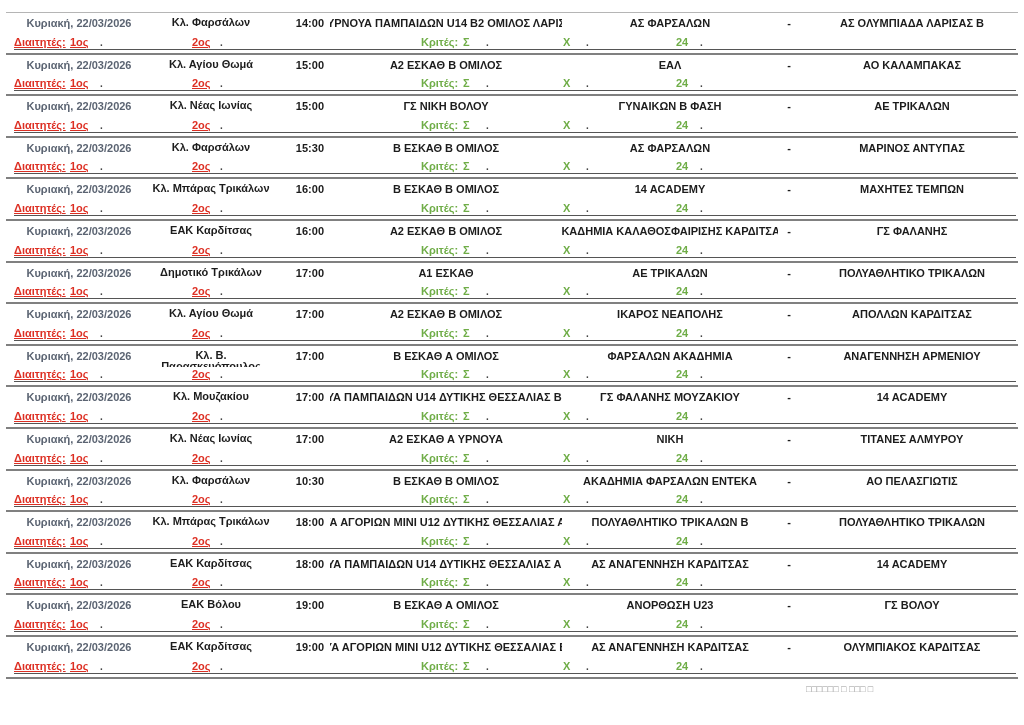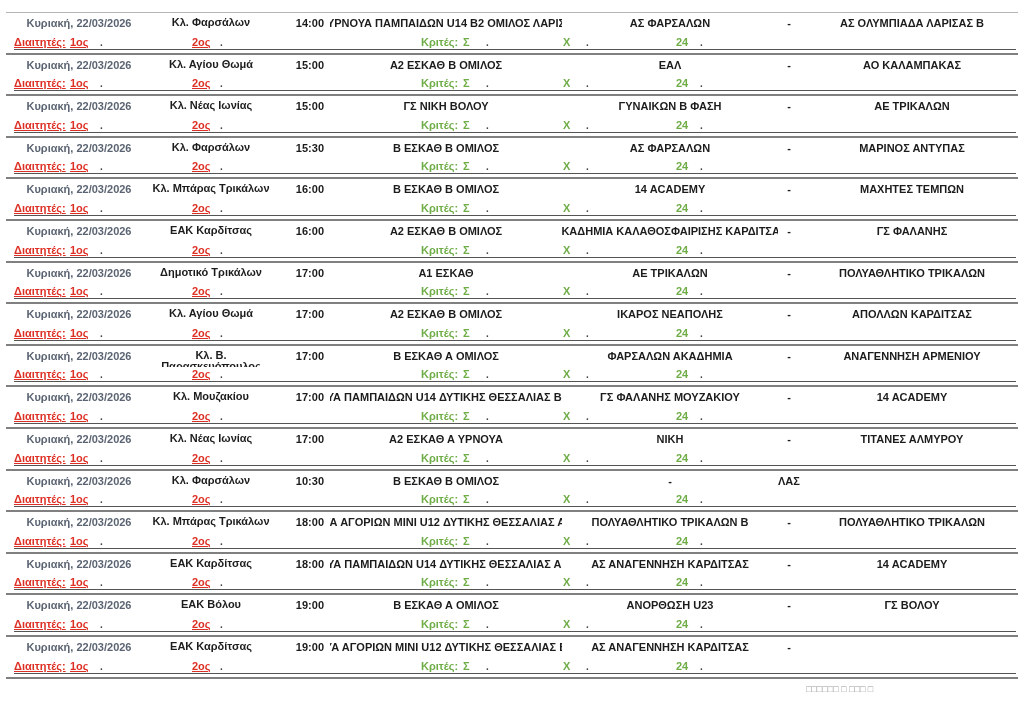--- a/index.html
+++ b/index.html
@@ -354,20 +354,21 @@
     </div>
   </div>
 
   <div class="row">
     <div class="l1">
       <div class="cell date">Κυριακή, 22/03/2026</div>
       <div class="cell venue">Κλ. Φαρσάλων</div>
       <div class="cell time">10:30</div>
       <div class="cell"></div>
       <div class="cell comp">Β ΕΣΚΑΘ Β ΟΜΙΛΟΣ</div>
+      <div class="cell home">ΑΚΑΔΗΜΙΑ ΦΑΡΣΑΛΩΝ ΕΝΤΕΚΑ</div>
       <div class="cell dash">-</div>
       <div class="cell away">ΑΟ ΠΕΛΑΣΓΙΩΤΙΣ</div>
     </div>
     <div class="l2">
       <span class="fill-line"></span>
       <span class="lbl red" style="left:8px">Διαιτητές:</span>
       <span class="lbl red" style="left:64px">1ος</span>
       <span class="dot" style="left:94px">.</span>
       <span class="lbl red" style="left:186px">2ος</span>
       <span class="dot" style="left:214px">.</span>
@@ -467,20 +468,21 @@
 
   <div class="row">
     <div class="l1">
       <div class="cell date">Κυριακή, 22/03/2026</div>
       <div class="cell venue">ΕΑΚ Καρδίτσας</div>
       <div class="cell time">19:00</div>
       <div class="cell"></div>
       <div class="cell comp">ΥΑ ΑΓΟΡΙΩΝ MINI U12 ΔΥΤΙΚΗΣ ΘΕΣΣΑΛΙΑΣ Β</div>
       <div class="cell home">ΑΣ ΑΝΑΓΕΝΝΗΣΗ ΚΑΡΔΙΤΣΑΣ</div>
       <div class="cell dash">-</div>
+      <div class="cell away">ΟΛΥΜΠΙΑΚΟΣ ΚΑΡΔΙΤΣΑΣ</div>
     </div>
     <div class="l2">
       <span class="fill-line"></span>
       <span class="lbl red" style="left:8px">Διαιτητές:</span>
       <span class="lbl red" style="left:64px">1ος</span>
       <span class="dot" style="left:94px">.</span>
       <span class="lbl red" style="left:186px">2ος</span>
       <span class="dot" style="left:214px">.</span>
       <span class="lbl green" style="left:415px">Κριτές:</span>
       <span class="lbl green" style="left:457px">Σ</span>

